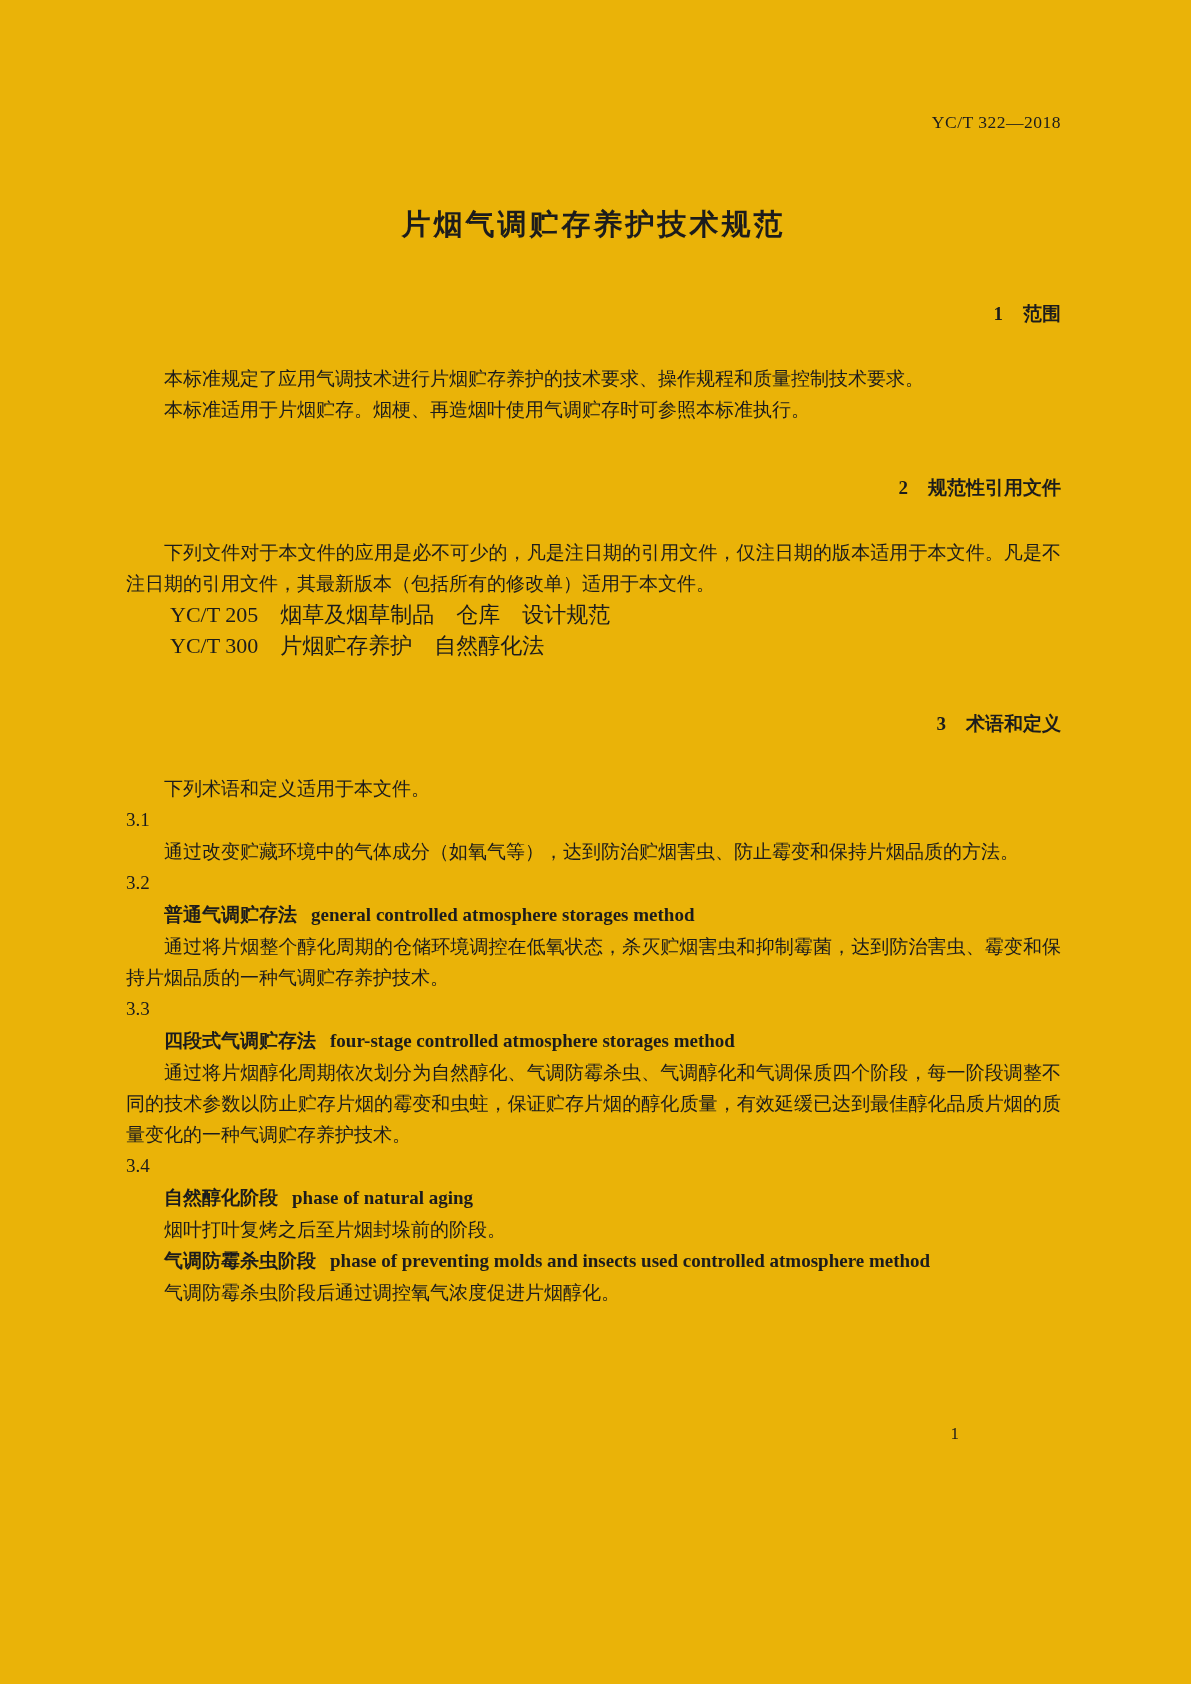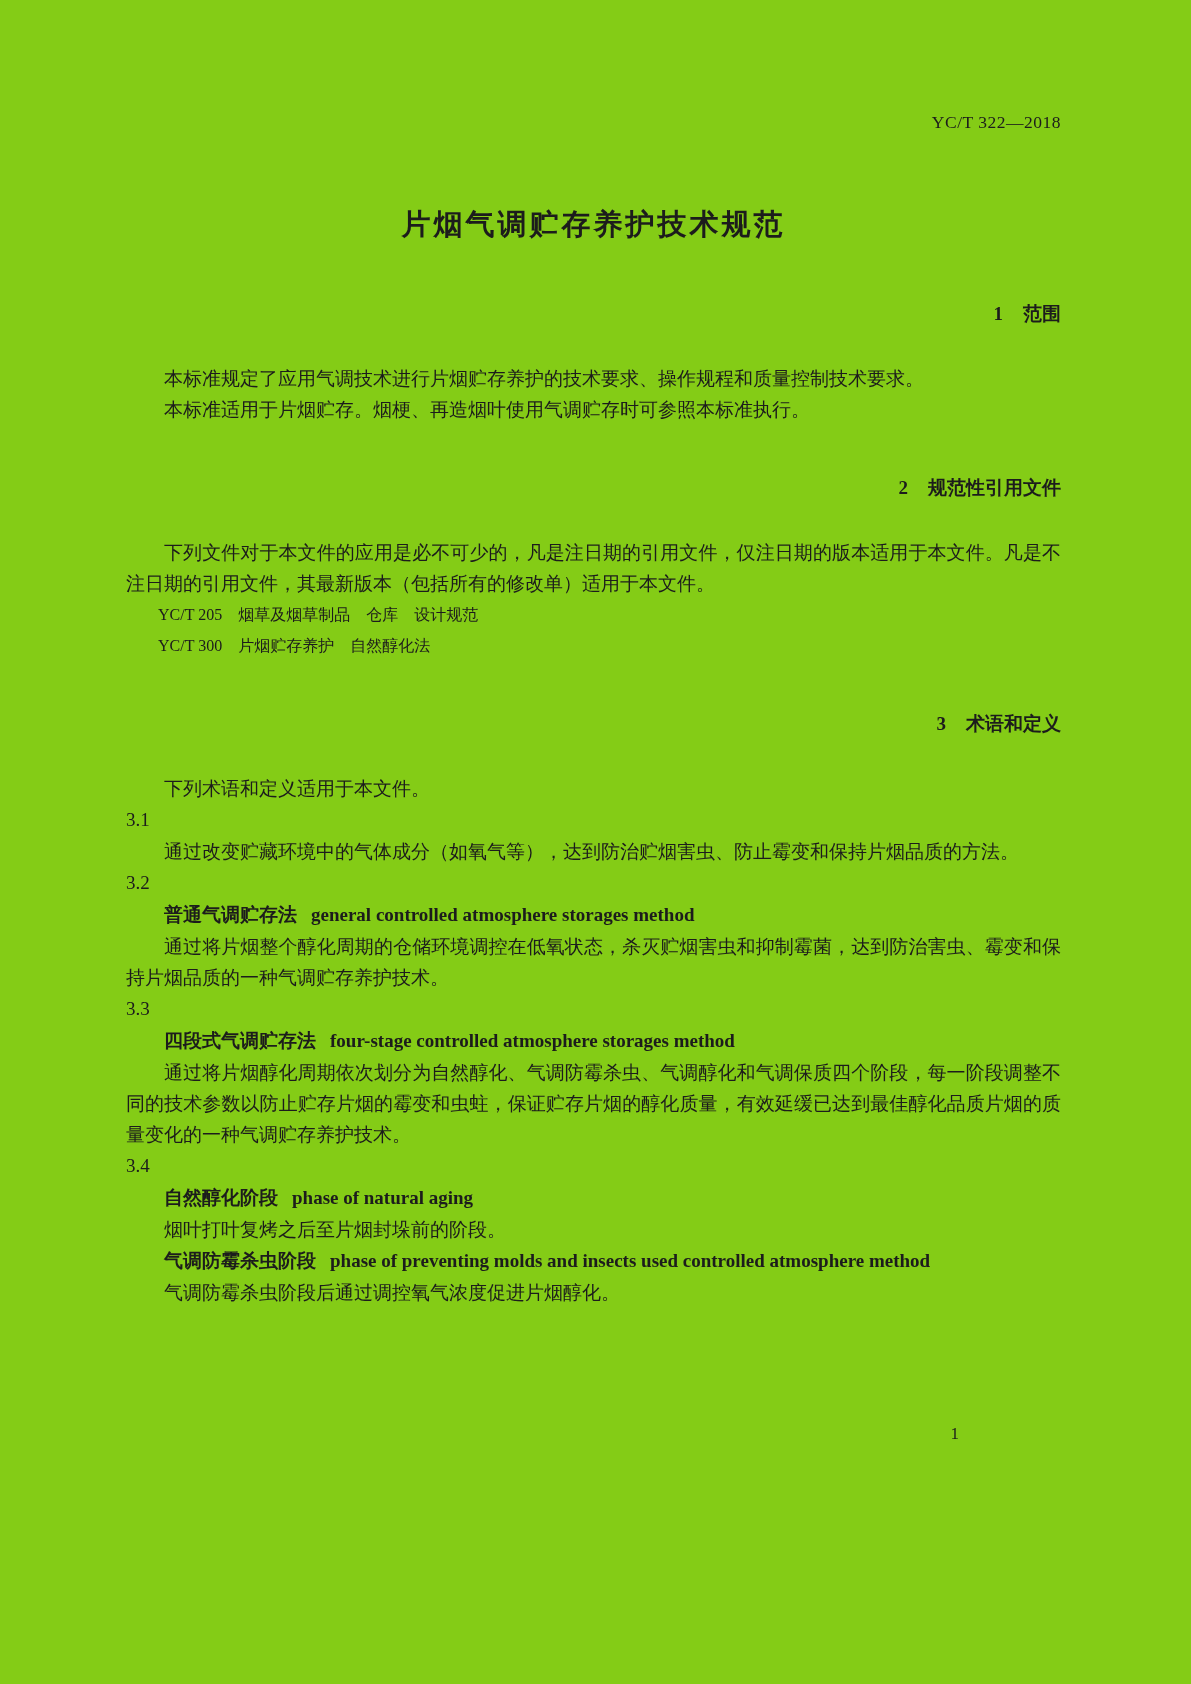--- a/index.html
+++ b/index.html
@@ -6,21 +6,21 @@
   html, body { background: #e8e8e8; }
   body {
     font-family: "Liberation Serif", "DejaVu Serif", serif;
     color: #1c1c1c;
   }
   .page {
     position: relative;
     width: 1191px;
     height: 1684px;
     margin: 0 auto;
-    background: #84cc16;
+    background: #eab308;
     padding: 112px 130px 17px 126px;
     overflow: hidden;
   }
   .doc-header {
     text-align: right;
     font-size: 17.5px;
     letter-spacing: 0.5px;
     margin-bottom: 72px;
   }
   .doc-title {
@@ -40,21 +40,21 @@
   }
   .sec-heading .sec-num { margin-right: 20px; font-family: "Liberation Serif", serif; }
   .sec-heading:first-of-type { margin-top: 0; }
   .body-text {
     font-size: 19px;
     line-height: 31px;
     text-align: justify;
   }
   .indent { text-indent: 2em; }
   .ref-line {
-    font-size: 16px;
+    font-size: 22px;
     line-height: 31px;
     padding-left: 2em;
   }
   .term-block { }
   .term-num {
     font-size: 19px;
     line-height: 32px;
   }
   .term-heading {
     font-size: 19px;

